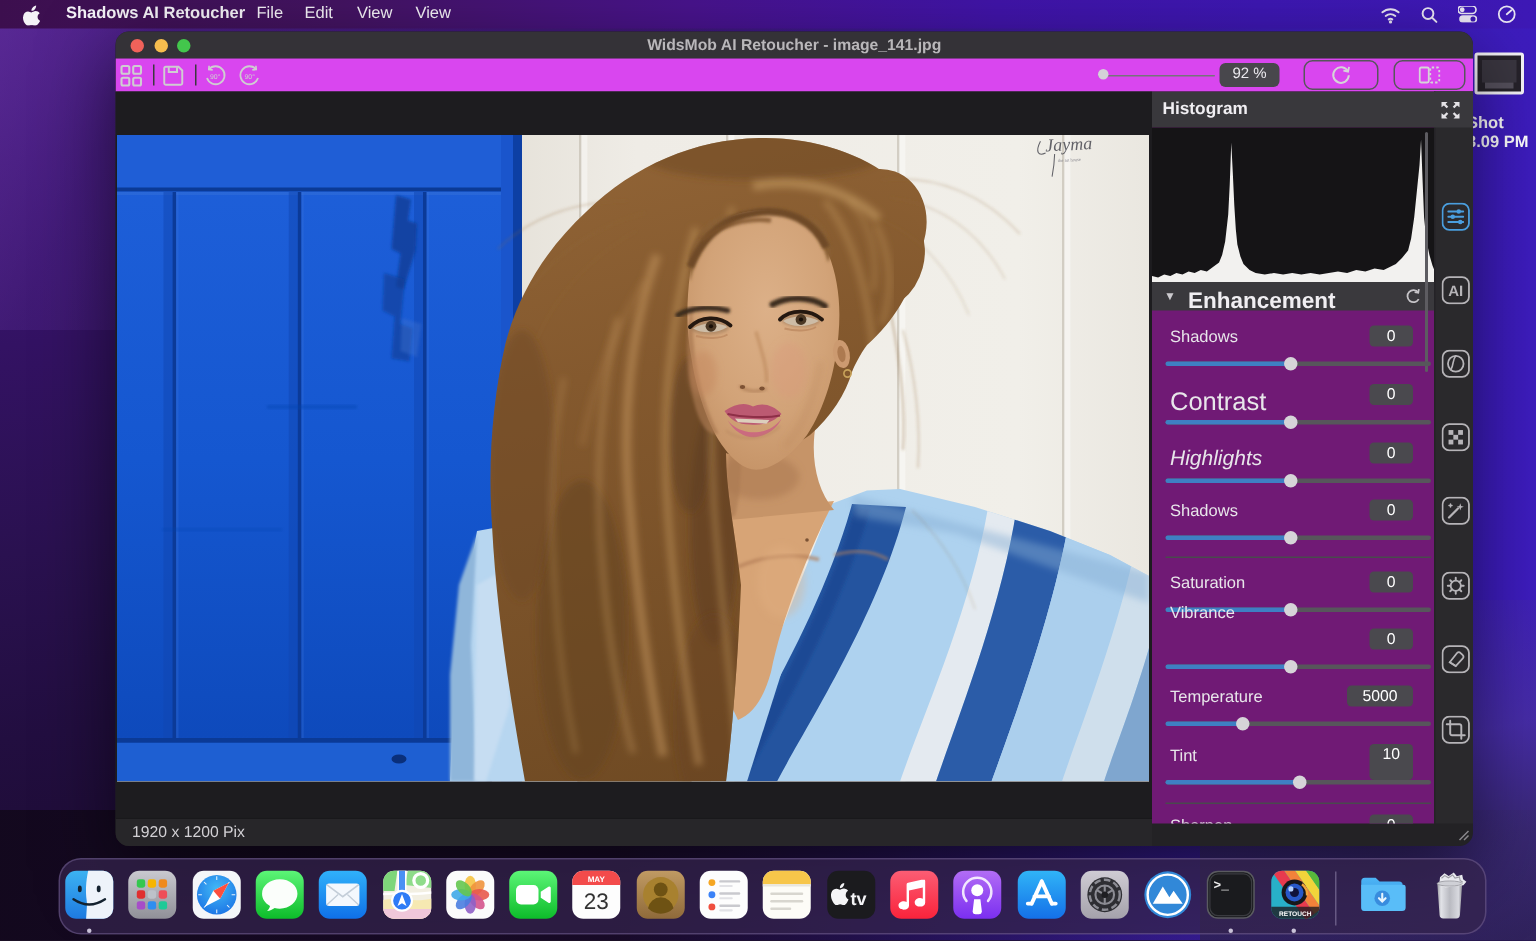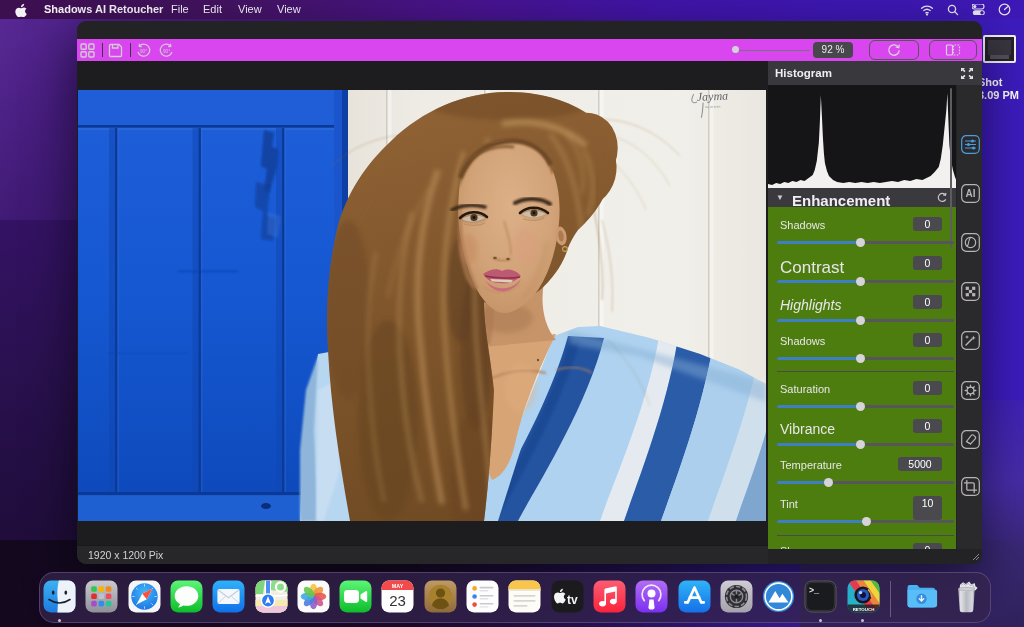--- a/index.html
+++ b/index.html
@@ -57,20 +57,26 @@
   </div>
 
   <div class="abs" style="left:983px;top:35px;width:33px;height:28px;background:#26222a;border:2px solid #f5f3f7;border-radius:2px;overflow:hidden;">
     <div class="abs" style="left:3px;top:3px;width:23px;height:15px;background:#3a3640;"></div>
     <div class="abs" style="left:5px;top:18px;width:19px;height:4px;background:#55505c;"></div>
   </div>
   <div class="abs" style="left:978px;top:76px;width:60px;color:#fff;font-size:11px;font-weight:bold;line-height:13px;">Shot<br>3.09 PM</div>
 
   <div class="abs" id="win" style="left:77px;top:21px;width:905px;height:543px;background:#232225;border-radius:9px;box-shadow:0 18px 50px rgba(0,0,0,0.55);overflow:hidden;">
 
+    <div class="abs" style="left:0;top:0;width:905px;height:18px;background:#343237;">
+      <div class="abs" style="left:10px;top:5px;width:9.2px;height:9.2px;border-radius:50%;background:#f0625a;"></div>
+      <div class="abs" style="left:25.5px;top:5px;width:9.2px;height:9.2px;border-radius:50%;background:#f6bd4e;"></div>
+      <div class="abs" style="left:41px;top:5px;width:9.2px;height:9.2px;border-radius:50%;background:#43c64c;"></div>
+      <div style="text-align:center;font-size:10.5px;font-weight:bold;color:#b9b7ba;padding-top:3px;">WidsMob AI Retoucher - image_141.jpg</div>
+    </div>
 
     <div class="abs" id="toolbar" style="left:0;top:18px;width:905px;height:22px;background:#d946ef;">
 
       <svg class="abs" style="left:3px;top:4px" width="15" height="15" viewBox="0 0 15 15" fill="none" stroke="#cfcdd1" stroke-width="1.4">
         <rect x="1" y="1" width="5.2" height="5.2" rx="1"></rect>
         <rect x="8.8" y="1" width="5.2" height="5.2" rx="1"></rect>
         <rect x="1" y="8.8" width="5.2" height="5.2" rx="1"></rect>
         <rect x="8.8" y="8.8" width="5.2" height="5.2" rx="1"></rect>
       </svg>
       <div class="abs" style="left:24.5px;top:4px;width:1px;height:14px;background:#3a393d;"></div>
@@ -301,21 +307,21 @@
 </svg>
       </div>
 
       <div class="abs" style="left:0;top:484px;width:691px;height:19px;background:#272629;border-top:1px solid #19181b;">
         <div style="color:#d2d0d4;font-size:10.5px;padding:3px 0 0 11px;">1920 x 1200 Pix</div>
       </div>
     </div>
 
     <div class="abs" style="left:692px;top:517px;width:6px;height:7px;border-radius:2px;background:#3b72c8;"></div>
 
-    <div class="abs" id="panel" style="left:691px;top:40px;width:188px;height:488px;background:#4d7c0f;overflow:hidden;">
+    <div class="abs" id="panel" style="left:691px;top:40px;width:188px;height:488px;background:#701a75;overflow:hidden;">
       <div class="abs" style="left:0;top:0;width:188px;height:24px;background:#39383c;color:#f0eef2;">
         <b style="font-size:11.5px;position:absolute;left:7px;top:6px;">Histogram</b>
       </div>
 
       <div class="abs" style="left:0;top:24px;width:188px;height:103px;background:#151416;">
         <svg width="188" height="103" viewBox="0 0 185 103" preserveAspectRatio="none">
           <path fill="#f2f1ef" d="M0,103 L0,99 L4,100 L8,98 L12,99 L16,97 L20,98 L24,96 L28,97 L32,95 L36,96 L40,93 L44,90 L46,85 L48,76 L50,58 L51,38 L52,10 L53,30 L54,52 L55,68 L56,78 L58,86 L60,91 L64,95 L68,97 L74,98 L80,97 L86,98 L92,97 L98,98 L104,97 L110,98 L116,97 L122,96 L128,97 L134,95 L140,96 L146,94 L152,95 L156,93 L160,91 L164,87 L168,82 L170,74 L172,60 L174,40 L175.5,25 L176.5,8 L177.5,35 L178.5,60 L180,75 L182,85 L184,92 L186,97 L188,99 L188,103 Z"></path>
         </svg>
         
       </div>
@@ -348,21 +354,21 @@
       <div class="abs" style="left:12px;top:274px;font-size:11px;color:#e8e6ea;">Shadows</div>
       <div class="abs" style="left:145px;top:272px;width:29px;height:14px;background:#4a494e;border-radius:3px;color:#fff;font-size:10.5px;text-align:center;line-height:14px;">0</div>
       <div class="abs" style="left:9px;top:295.5px;width:177px;height:3px;background:#57565b;border-radius:2px;"></div>
       <div class="abs" style="left:9px;top:295.5px;width:83.5px;height:3px;background:#3e7fc4;border-radius:2px;"></div>
       <div class="abs" style="left:88.0px;top:292.5px;width:9px;height:9px;border-radius:50%;background:#d6d4d8;"></div>
       <div class="abs" style="left:12px;top:322px;font-size:11px;color:#e8e6ea;">Saturation</div>
       <div class="abs" style="left:145px;top:320px;width:29px;height:14px;background:#4a494e;border-radius:3px;color:#fff;font-size:10.5px;text-align:center;line-height:14px;">0</div>
       <div class="abs" style="left:9px;top:343.5px;width:177px;height:3px;background:#57565b;border-radius:2px;"></div>
       <div class="abs" style="left:9px;top:343.5px;width:83.5px;height:3px;background:#3e7fc4;border-radius:2px;"></div>
       <div class="abs" style="left:88.0px;top:340.5px;width:9px;height:9px;border-radius:50%;background:#d6d4d8;"></div>
-      <div class="abs" style="left:12px;top:360px;font-size:14px;color:#e8e6ea;">Vibrance</div>
+      <div class="abs" style="left:12px;top:342px;font-size:11px;color:#e8e6ea;">Vibrance</div>
       <div class="abs" style="left:145px;top:358px;width:29px;height:14px;background:#4a494e;border-radius:3px;color:#fff;font-size:10.5px;text-align:center;line-height:14px;">0</div>
       <div class="abs" style="left:9px;top:381.5px;width:177px;height:3px;background:#57565b;border-radius:2px;"></div>
       <div class="abs" style="left:9px;top:381.5px;width:83.5px;height:3px;background:#3e7fc4;border-radius:2px;"></div>
       <div class="abs" style="left:88.0px;top:378.5px;width:9px;height:9px;border-radius:50%;background:#d6d4d8;"></div>
       <div class="abs" style="left:12px;top:398px;font-size:11px;color:#e8e6ea;">Temperature</div>
       <div class="abs" style="left:130px;top:396px;width:44px;height:14px;background:#4a494e;border-radius:3px;color:#fff;font-size:10.5px;text-align:center;line-height:14px;">5000</div>
       <div class="abs" style="left:9px;top:419.5px;width:177px;height:3px;background:#57565b;border-radius:2px;"></div>
       <div class="abs" style="left:9px;top:419.5px;width:51.0px;height:3px;background:#3e7fc4;border-radius:2px;"></div>
       <div class="abs" style="left:55.5px;top:416.5px;width:9px;height:9px;border-radius:50%;background:#d6d4d8;"></div>
       <div class="abs" style="left:12px;top:437px;font-size:11px;color:#e8e6ea;">Tint</div>

